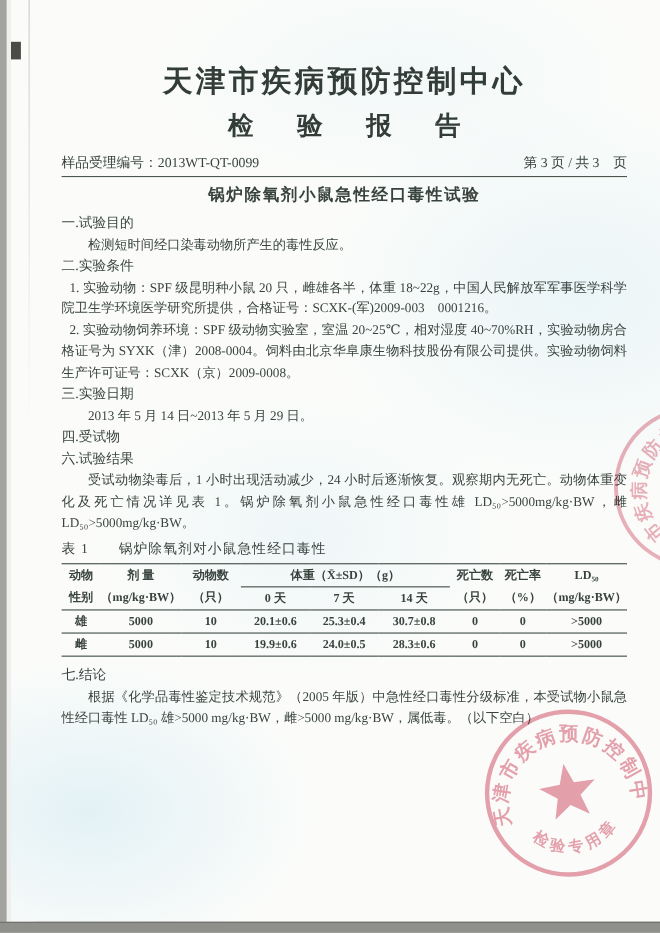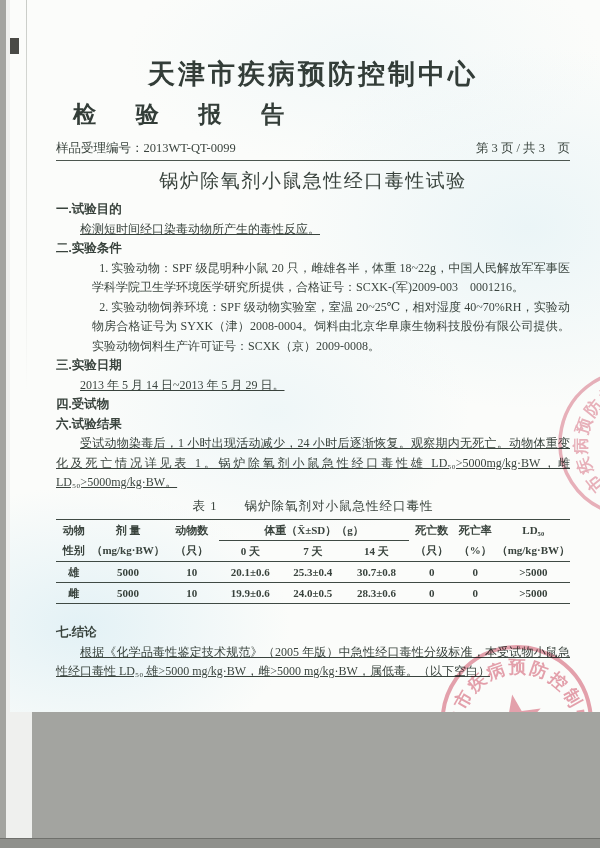--- a/index.html
+++ b/index.html
@@ -8,21 +8,21 @@
     background:#a3a4a0;
     font-family:"Liberation Serif","DejaVu Serif",serif;
     position:relative; overflow:hidden;
   }
   
   .under-sheet {
     position:absolute; left:6px; top:0; width:26px; height:840px;
     background:#eff0ee;
   }
   .page {
-    position:absolute; left:10px; top:0; width:590px; height:712px;
+    position:absolute; left:10px; top:0; width:590px; height:838px;
     overflow:hidden;
     color:#39433d;
     background:
       radial-gradient(ellipse 300px 200px at 12% 88%, rgba(188,224,238,.38), transparent 70%),
       radial-gradient(ellipse 360px 260px at 88% 32%, rgba(198,229,240,.30), transparent 70%),
       radial-gradient(ellipse 280px 190px at 45% 58%, rgba(204,231,241,.26), transparent 70%),
       radial-gradient(ellipse 340px 160px at 60% 8%, rgba(215,236,243,.25), transparent 70%),
       #fbfcfa;
   }
   .crease {
@@ -32,39 +32,39 @@
   .edge-notch {
     position:absolute; left:0; top:38px; width:9px; height:16px; background:#4a4a46;
   }
   .content { padding:56px 30px 0 46px; position:relative; }
 
   .org-title {
     text-align:center; font-size:27px; font-weight:bold;
     letter-spacing:3px; color:#333d38;
   }
   .report-title {
-    text-align:left; font-size:23px; font-weight:bold;
+    text-align:center; font-size:23px; font-weight:bold;
     letter-spacing:17px; text-indent:17px; margin-top:7px; color:#333d38;
   }
   .meta-row {
     display:flex; justify-content:space-between; align-items:center;
     margin-top:10px; padding-bottom:3px; font-size:12.5px;
     border-bottom:1.4px solid #4c564f;
   }
   .doc-title {
-    text-align:center; font-size:19px; font-weight:normal;
+    text-align:center; font-size:15px; font-weight:bold;
     letter-spacing:1.5px; margin-top:7px;
   }
   .body-text { margin-top:6px; font-size:12px; line-height:19.5px; text-align:justify; }
-  .sec-heading { font-weight:bold; font-size:12.5px; }
-  p.indent { text-indent:2em;text-decoration:underline; }
-  p.num { text-indent:0.6em;margin-left:36px; }
+  .sec-heading { font-weight:normal; font-size:12.5px; }
+  p.indent { text-indent:2em; }
+  p.num { text-indent:0.6em; }
 
   .tbl-caption {
-    text-align:center; font-size:12.5px; margin-top:4px; letter-spacing:1px;
+    text-align:left; font-size:12.5px; margin-top:4px; letter-spacing:1px;
   }
   table.rtable {
     width:100%; border-collapse:collapse; margin-top:3px;
     font-size:11px; line-height:15px;
     border-top:1.4px solid #3f4a44; border-bottom:1.4px solid #3f4a44;
   }
   table.rtable td { text-align:center; padding:2.5px 0; vertical-align:middle;font-weight:bold; }
   tr.hdr2 td { border-bottom:1.2px solid #3f4a44;margin-left:48px; }
   td.weight-span { border-bottom:1px solid #3f4a44; }
   tr.datarow td { border-bottom:1.2px solid #3f4a44; }
@@ -169,21 +169,21 @@
           <td>19.9±0.6</td>
           <td>24.0±0.5</td>
           <td>28.3±0.6</td>
           <td>0</td>
           <td>0</td>
           <td>&gt;5000</td>
         </tr>
       </tbody>
         </table>
 
-      <div class="sec-heading" style="margin-top:19px">七.结论</div>
+      <div class="sec-heading" style="margin-top:7px">七.结论</div>
       <p class="indent">根据《化学品毒性鉴定技术规范》（2005 年版）中急性经口毒性分级标准，本受试物小鼠急性经口毒性 LD₅₀ 雄&gt;5000 mg/kg·BW，雌&gt;5000 mg/kg·BW，属低毒。（以下空白）</p>
     </div>
   </div>
 
   <svg class="stamp stamp-main" width="170" height="170" viewBox="0 0 170 170">
     <g fill="#d96a7e" stroke="none" opacity="0.62">
       <circle cx="85" cy="84" r="74" fill="none" stroke="#d96a7e" stroke-width="4"></circle>
       <polygon points="85,57 91.5,75.1 110.7,75.7 95.5,87.4 100.9,105.8 85,95 69.1,105.8 74.5,87.4 59.3,75.7 78.5,75.1"></polygon>
       <path id="sealTopArc" d="M 29.4 105.5 A 57 57 0 1 1 140.6 105.5" fill="none"></path>
       <text font-size="17.5" letter-spacing="2.5" font-weight="bold">

